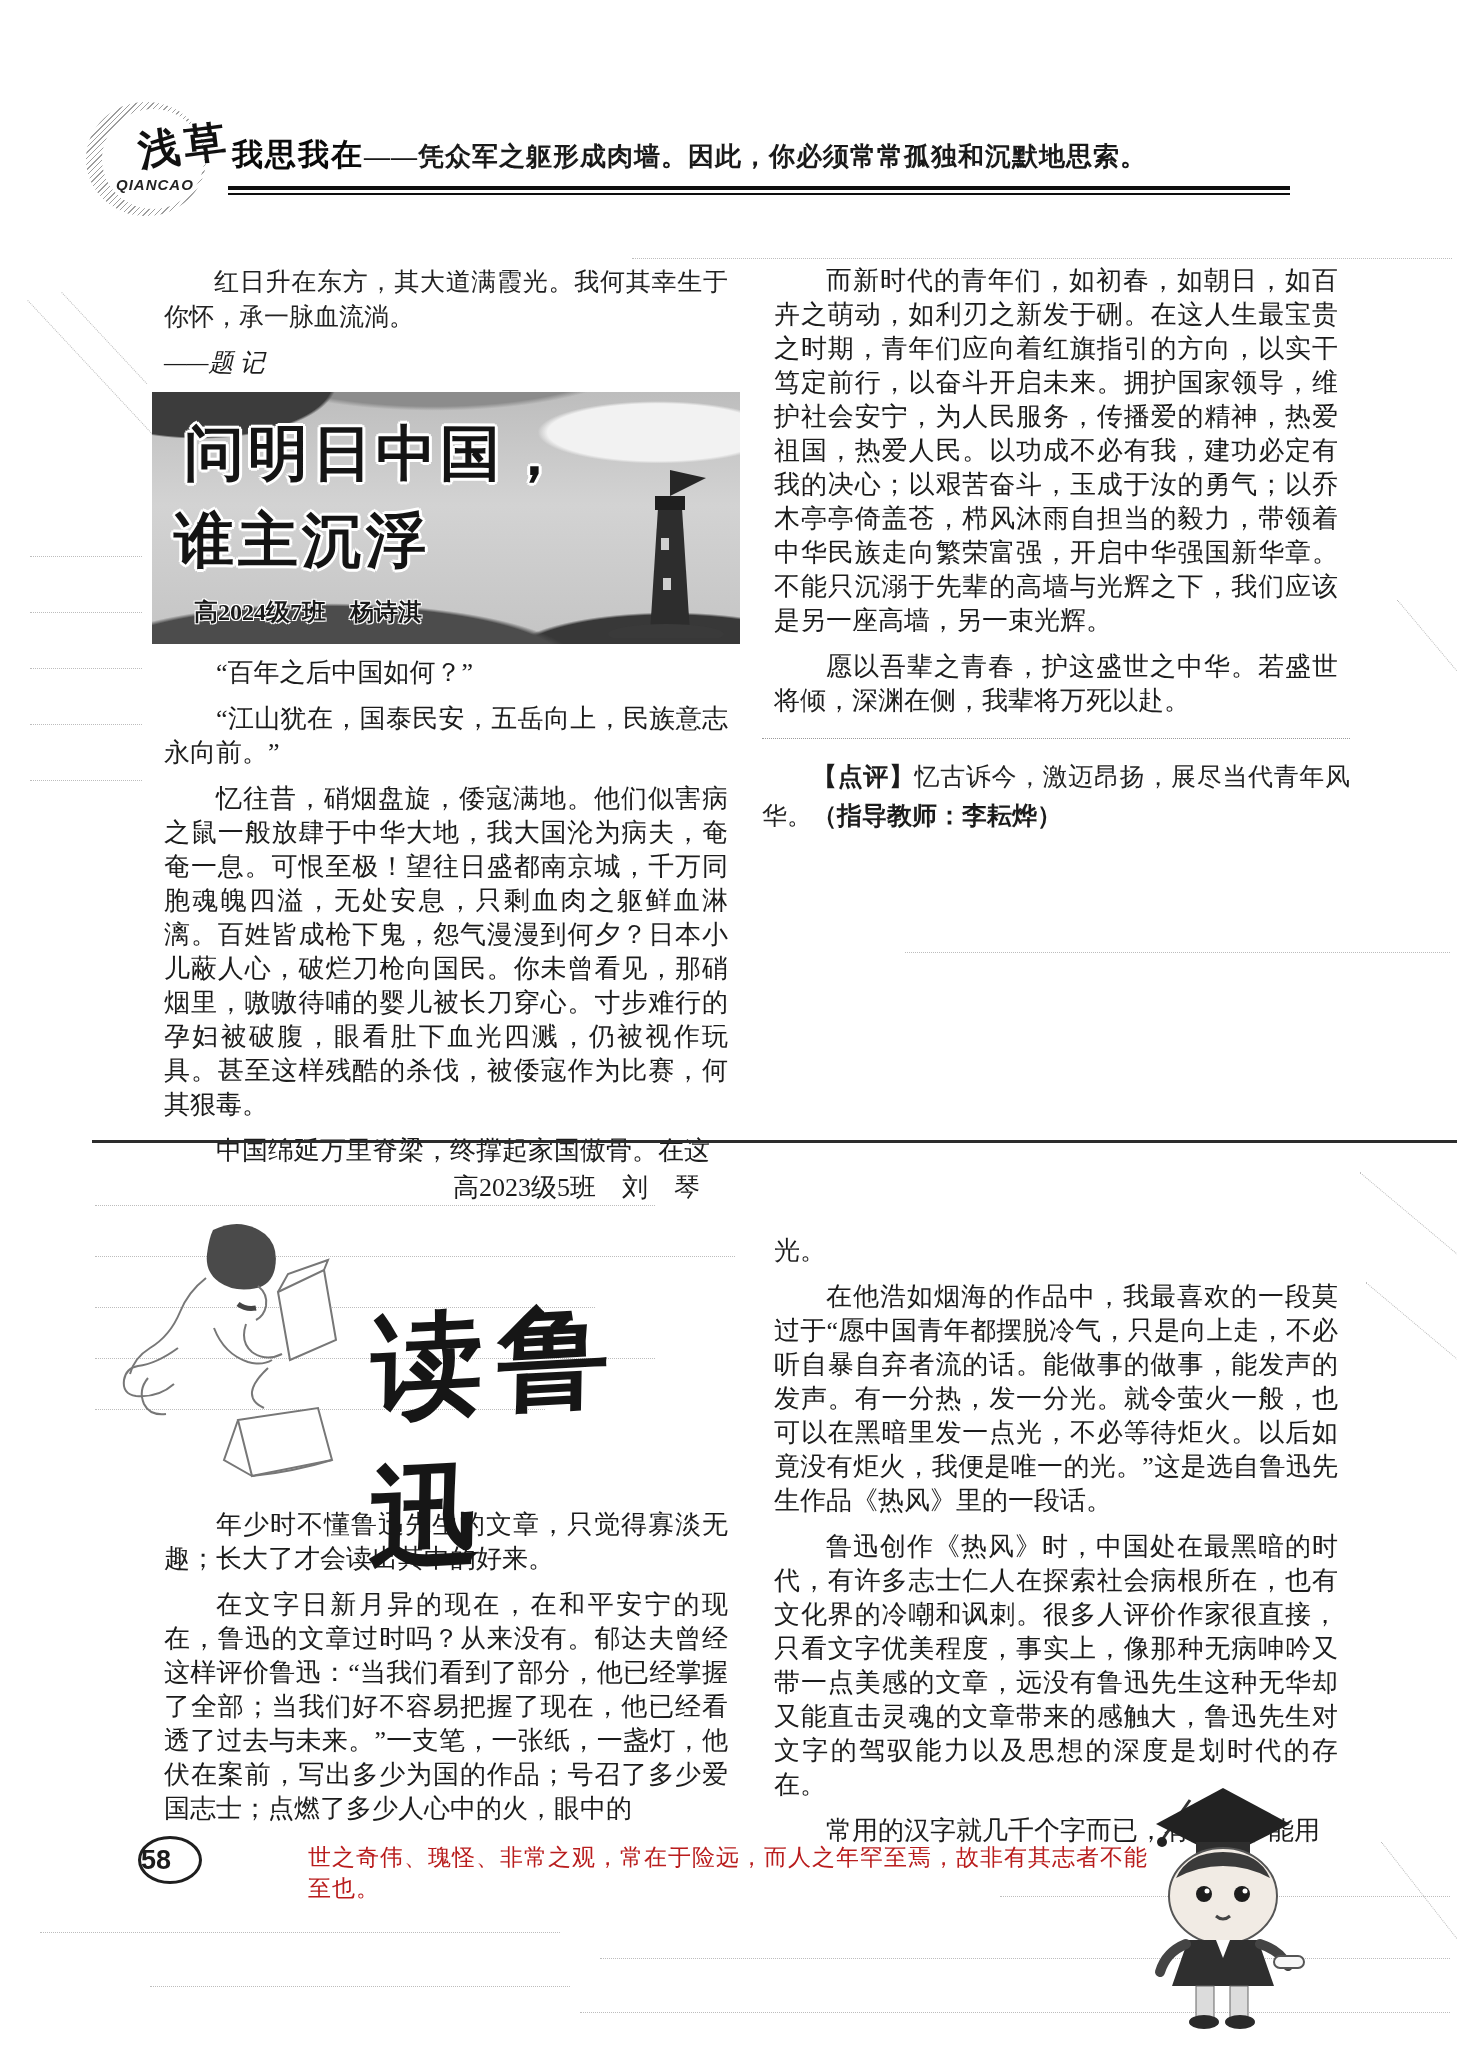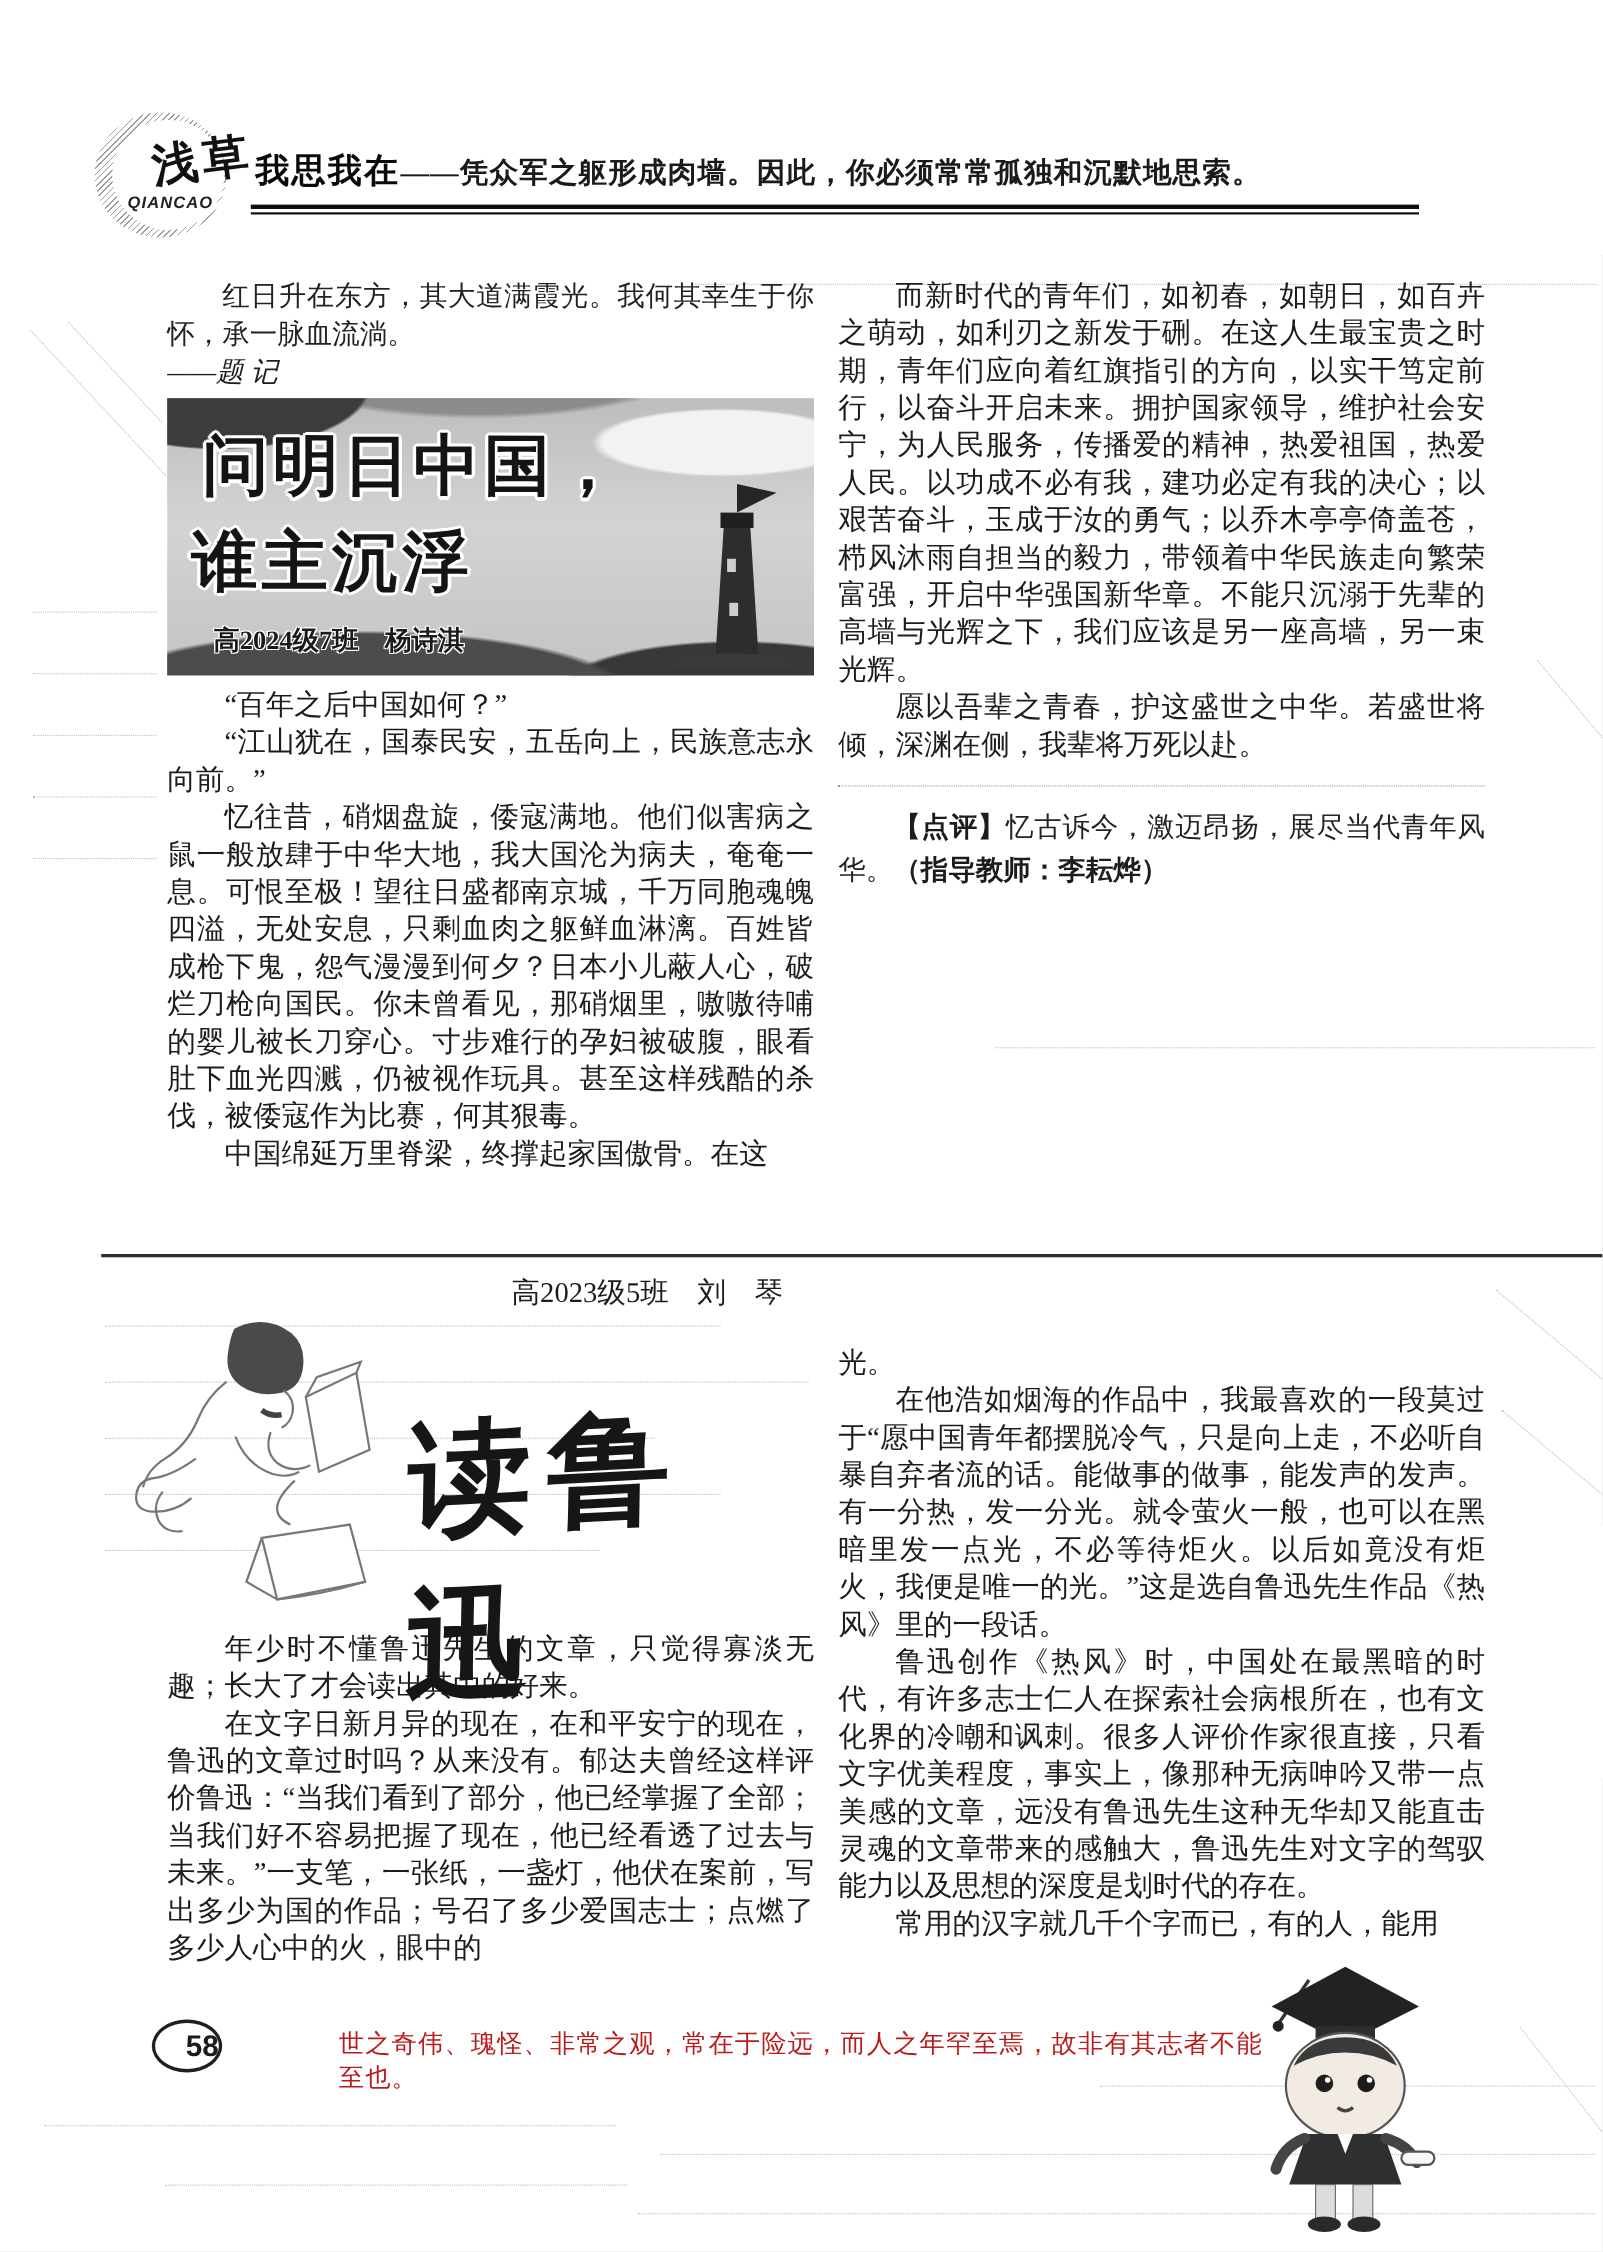--- a/index.html
+++ b/index.html
@@ -24,21 +24,21 @@
     font-family:"DejaVu Serif","Liberation Serif",serif;}
   .logo-en{position:absolute;left:30px;top:78px;font-size:15px;font-style:italic;font-weight:700;
     letter-spacing:1px;color:#222;font-family:"Liberation Sans",sans-serif;}
   .masthead{position:absolute;left:232px;top:134px;width:1110px;white-space:nowrap;}
   .mast-title{font-size:31px;font-weight:900;letter-spacing:2px;color:#0a0a0a;}
   .mast-slogan{font-size:26px;font-weight:600;letter-spacing:1px;color:#1a1a1a;}
   .mast-rule{position:absolute;left:228px;top:186px;width:1062px;height:3px;
     border-top:4px solid #0e0e0e;border-bottom:2px solid #0e0e0e;}
   
   .col{position:absolute;width:588px;}
-  .col p{margin:0;font-size:26px;line-height:34px;text-align:justify;text-indent:2em;letter-spacing:0;}
+  .col p{margin:12px;font-size:26px;line-height:34px;text-align:justify;text-indent:2em;letter-spacing:0;}
   .col p.no-indent{text-indent:0;}
   .col-a1-left{left:152px;top:252px;}
   .col-a1-right{left:762px;top:252px;}
   .epigraph{font-size:25px !important;line-height:35px !important;color:#222;}
   .epigraph-attr{text-align:center;padding-right:58px;text-indent:0 !important;
     font-size:25px !important;line-height:34px !important;letter-spacing:6px;font-style:italic;}
   
   .title-image{position:relative;width:100%;height:252px;margin:6px 0 10px 0;overflow:hidden;
     background:
       radial-gradient(ellipse 230px 95px at 8% -4%, #3c3c3c 0 58%, rgba(0,0,0,0) 60%),
@@ -66,21 +66,21 @@
   .col-a2-right{left:762px;top:1222px;}
   .byline2{text-align:right !important;text-indent:0 !important;padding-right:28px;
     font-size:26px !important;letter-spacing:3px;line-height:36px !important;}
   .illus-row{position:relative;width:100%;height:278px;margin:2px 0 8px 0;}
   .luxun{position:absolute;left:-34px;top:-10px;}
   .callig{position:absolute;left:218px;top:66px;font-size:112px;font-weight:900;
     letter-spacing:14px;color:#161616;transform:rotate(-3deg) skewX(-4deg);
     font-family:"DejaVu Serif","Liberation Serif",serif;}
   
   .page-badge{position:absolute;left:138px;top:1836px;width:58px;height:42px;
-    border:3px solid #1f1f1f;border-radius:50%;text-align:right;line-height:42px;
+    border:3px solid #1f1f1f;border-radius:50%;text-align:left;line-height:42px;
     font-size:27px;font-weight:700;font-family:"Liberation Sans",sans-serif;}
   .footer-quote{position:absolute;left:308px;top:1842px;width:840px;
     font-size:23px;letter-spacing:1px;color:#b91c1c;}
   .mascot{position:absolute;left:1128px;top:1768px;}
 </style>
 </head>
 <body>
 
 <div class="page">
 

